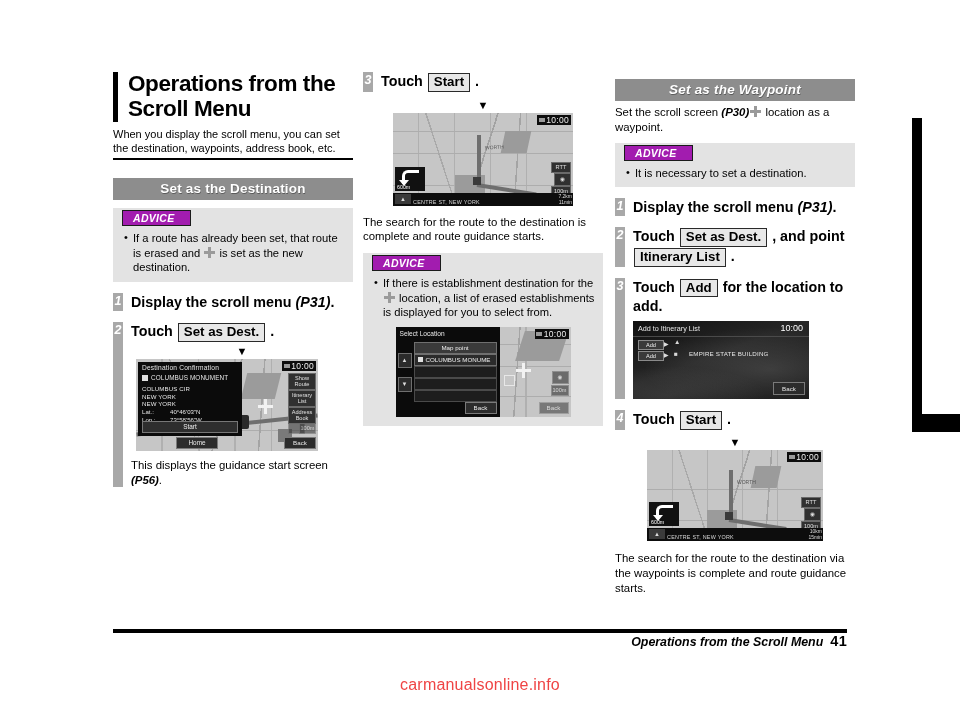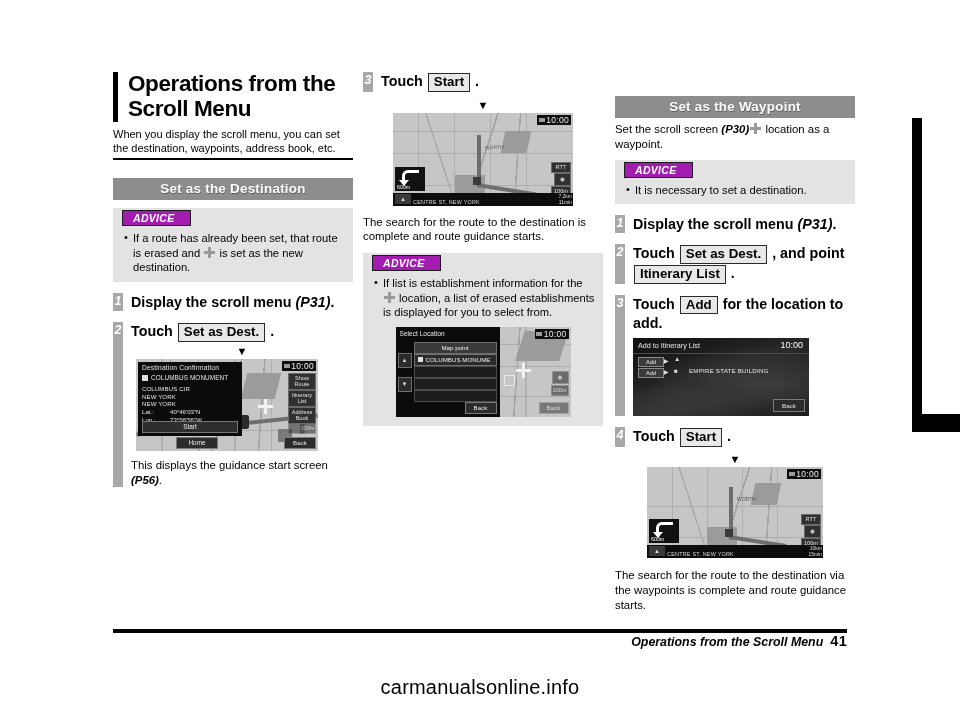--- a/index.html
+++ b/index.html
@@ -153,21 +153,21 @@
   }
 
   
   .footer-rule{position:absolute;left:113px;top:629px;width:734px;height:4px;background:#000;}
   .footer-txt{
     position:absolute;right:113px;top:633px;font-weight:bold;font-style:italic;font-size:12.4px;
   }
   .footer-txt .pg{font-style:normal;font-size:14.5px;margin-left:7px;letter-spacing:.3px;}
   .watermark{
     position:absolute;left:0;right:0;top:676px;text-align:center;
-    color:#000000;font-size:20px;letter-spacing:.2px;
+    color:#ef4444;font-size:16px;letter-spacing:.2px;
   }
 </style>
 </head>
 <body>
 
 <div class="page">
 
   <div class="col col1">
 
     <div class="title-block">
@@ -270,21 +270,21 @@
       <div class="upbtn">▲</div>
       <div class="street">CENTRE ST, NEW YORK</div>
       <div class="eta"><span>7.2km</span><br><span>11min</span></div>
     </div>
 
     <p class="body-text" style="margin-top:9px;">The search for the route to the destination is complete and route guidance starts.</p>
 
     <div class="advice" style="margin-top:9px;padding-bottom:9px;">
       <span class="advice-tag">ADVICE</span>
       <ul>
-        <li><span>If list is establishment information for the </span><span class="xh"></span><span> location, a list of erased establishments is displayed for you to select from.</span></li>
+        <li><span>If there is establishment destination for the </span><span class="xh"></span><span> location, a list of erased establishments is displayed for you to select from.</span></li>
       </ul>
 
       
       <div class="dev" style="width:175px;height:90px;margin:7px auto 0;">
         <div class="mapbg"></div>
         <div class="park" style="left:124px;top:4px;width:44px;height:30px;transform:skewX(-18deg);"></div>
         <div class="crosshair" style="left:120px;top:36px;"></div>
         <div style="position:absolute;left:108px;top:48px;width:9px;height:9px;border:1.4px solid #e8e8e8;"></div>
         <div style="position:absolute;left:92px;top:58px;width:7px;height:12px;background:#2f2f2f;border-radius:2px;"></div>
 
@@ -304,21 +304,21 @@
 
         <div class="sidebtn" style="top:44px;width:15px;height:11px;line-height:11px;opacity:.6;">◉</div>
         <div class="sidebtn" style="top:58px;width:16px;height:9px;line-height:9px;opacity:.6;">100m</div>
         <div class="backbtn" style="right:2px;bottom:3px;width:28px;height:10px;line-height:10px;opacity:.5;">Back</div>
       </div>
     </div>
   </div>
 
   <div class="col col3">
 
-    <div class="sec-head" style="margin-top:24px;">Set as the Waypoint</div>
+    <div class="sec-head" style="margin-top:7px;font-style:italic;">Set as the Waypoint</div>
     <p class="sec-intro"><span>Set the scroll screen </span><span class="ital">(P30)</span><span class="xh"></span><span> location as a waypoint.</span></p>
 
     <div class="advice">
       <span class="advice-tag">ADVICE</span>
       <ul>
         <li>It is necessary to set a destination.</li>
       </ul>
     </div>
 
     <div class="step">

